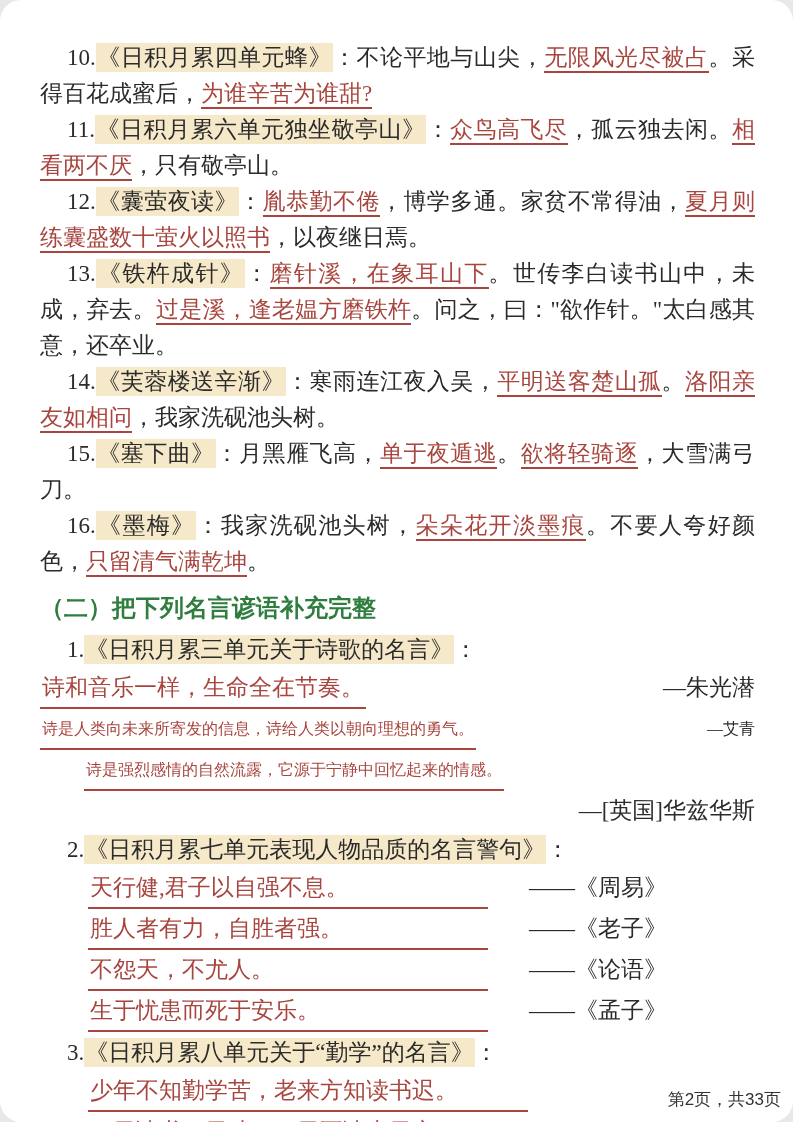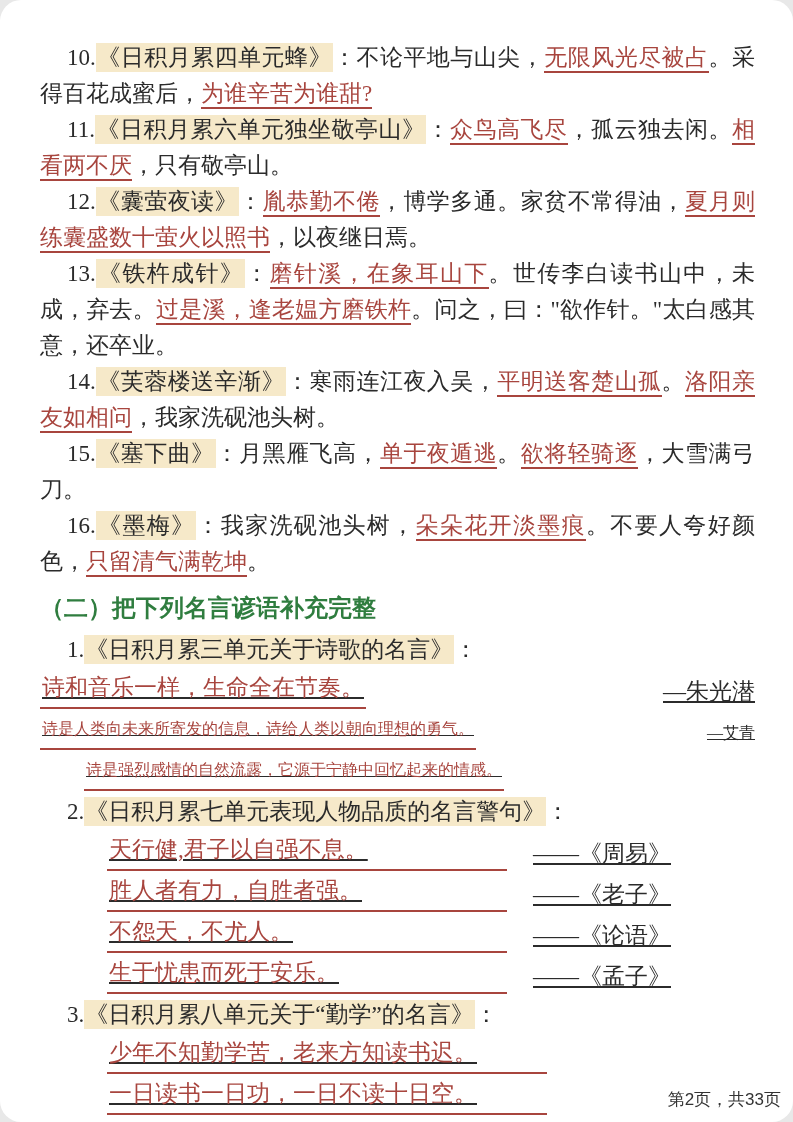--- a/index.html
+++ b/index.html
@@ -13,33 +13,33 @@
   }
   .item { margin: 0; text-indent: 27px; text-align: justify; }
   .hl { background: #f6e9c9; padding: 2px 1px; }
   .seg { color: #2b2b2b; }
   .ans { color: #a8453e; border-bottom: 2px solid #a8453e; padding-bottom: 1px; }
   .heading2 {
     color: #2f7d3f; font-weight: bold; font-size: 24px;
     margin: 10px 0 6px 0; line-height: 36px;
   }
   .s2head { margin-top: 2px; }
-  .qrow { display: flex; align-items: flex-end; margin: 3px 0; line-height: 34px; text-decoration: underline; }
+  .qrow { display: flex; align-items: flex-start; margin: 3px 0; line-height: 34px; }
   .qrow .q {
     color: #a8453e; border-bottom: 2px solid #a8453e;
     padding: 0 2px 2px 2px; white-space: nowrap;
   }
   .small { font-size: 16px; }
   .q1a { padding-right: 92px; }
   .q1b { padding-right: 42px; }
   .q1c { padding-right: 92px; margin-left: 44px; }
   .author { margin-left: auto; color: #2b2b2b; white-space: nowrap; }
   .author2 { margin-left: 26px; color: #2b2b2b; white-space: nowrap; }
   .author-line { text-align: right; margin: 0 0 4px 0; line-height: 34px; }
-  .ind { margin-left: 67px; }
+  .ind { margin-left: 48px; gap: 15px; }
   .qfix { width: 400px; }
   .qfix3 { width: 440px; }
   .footer {
     position: absolute; bottom: 12px; left: 0; right: 12px; text-align: right;
     font-family: "Liberation Sans", "DejaVu Sans", sans-serif;
     font-size: 17px; color: #333333; line-height: 20px;
   }
 </style>
 </head>
 <body>
@@ -77,20 +77,21 @@
 
     <div class="qrow small">
         <span class="q q1b">诗是人类向未来所寄发的信息，诗给人类以朝向理想的勇气。</span>
         <span class="author">—艾青</span>
       </div>
 
     <div class="qrow small">
         <span class="q q1c">诗是强烈感情的自然流露，它源于宁静中回忆起来的情感。</span>
       </div>
 
+    <div class="author-line">—[英国]华兹华斯</div>
 
     <p class="item s2head"><span>2.</span><span class="hl">《日积月累七单元表现人物品质的名言警句》</span><span class="seg">：</span></p>
 
     <div class="qrow ind">
         <span class="q qfix">天行健,君子以自强不息。</span>
         <span class="author2">——《周易》</span>
       </div>
 
     <div class="qrow ind">
         <span class="q qfix">胜人者有力，自胜者强。</span>

